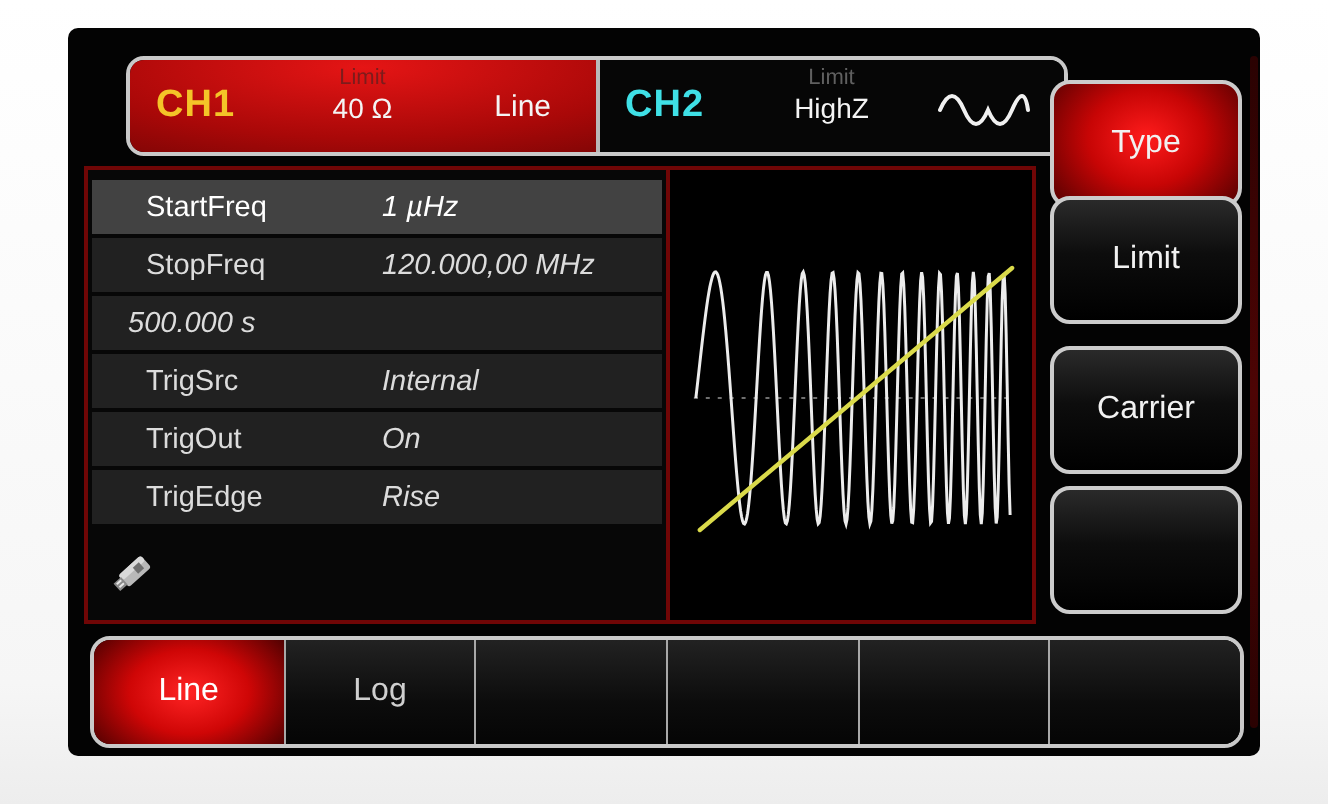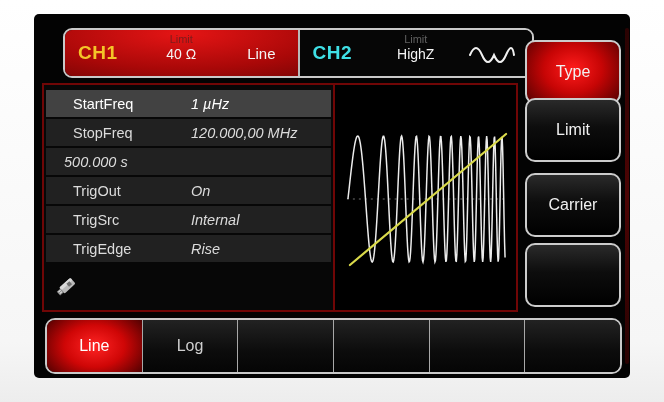--- a/index.html
+++ b/index.html
@@ -121,26 +121,26 @@
           <span class="pvalue">1 µHz</span>
         </div>
         <div class="prow">
           <span class="plabel">StopFreq</span>
           <span class="pvalue">120.000,00 MHz</span>
         </div>
         <div class="prow">
           <span class="pvalue">500.000 s</span>
         </div>
         <div class="prow">
+          <span class="plabel">TrigSrc</span>
+          <span class="pvalue">Internal</span>
+        </div>
+        <div class="prow">
           <span class="plabel">TrigOut</span>
           <span class="pvalue">On</span>
-        </div>
-        <div class="prow">
-          <span class="plabel">TrigSrc</span>
-          <span class="pvalue">Internal</span>
         </div>
         <div class="prow">
           <span class="plabel">TrigEdge</span>
           <span class="pvalue">Rise</span>
         </div>
         <svg class="usbicon" viewBox="0 0 32 32">
           <g transform="rotate(-42 16 16)">
             <rect x="9" y="12" width="15" height="8" rx="1.5" fill="#b9b9b9"></rect>
             <rect x="9" y="12" width="15" height="3.5" rx="1.5" fill="#d9d9d9"></rect>
             <rect x="4.5" y="13.5" width="5" height="5" fill="#8a8a8a"></rect>

